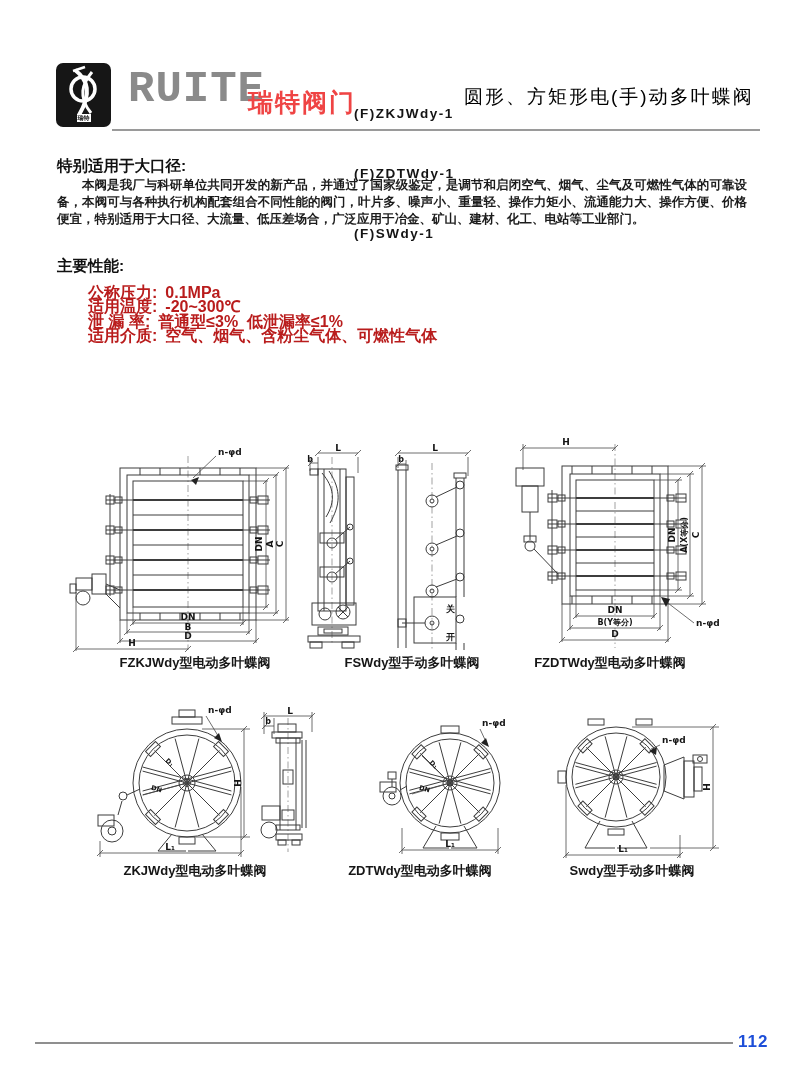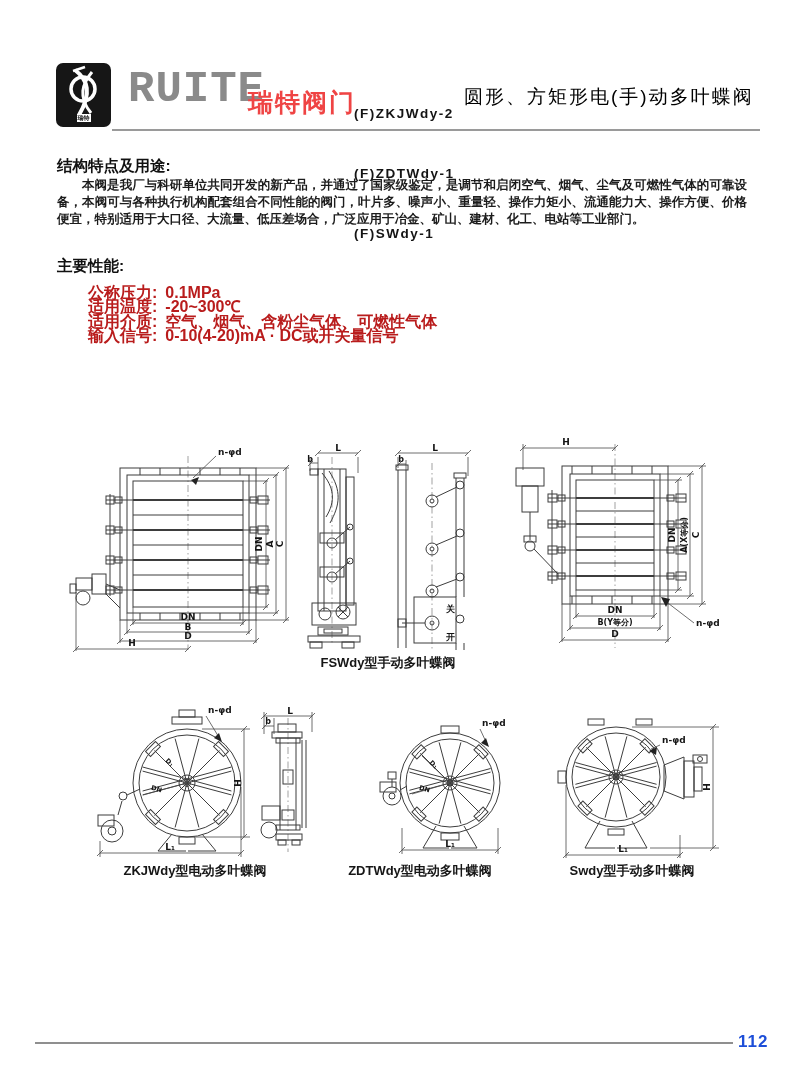--- a/index.html
+++ b/index.html
@@ -54,37 +54,37 @@
         <path d="M36,9 C26,21 22,34 35,50" stroke="#fff" stroke-width="3" fill="none"></path>
         <path d="M17,8 L29,4" stroke="#fff" stroke-width="2.5" fill="none"></path>
       </svg>
       <div class="logo-chips">
         <span class="logo-chip">瑞特</span>
       </div>
     </div>
     <div class="brand-en">RUITE</div>
     <div class="brand-cn">瑞特阀门</div>
     <div class="models">
-      <div>(F)ZKJWdy-2</div>
+      <div>(F)ZKJWdy-1</div>
       <div>(F)ZDTWdy-1</div>
       <div>(F)SWdy-1</div>
     </div>
     <div class="hdr-title">圆形、方矩形电(手)动多叶蝶阀</div>
     <div class="hdr-rule"></div>
   </div>
 
-  <div class="sec-head" style="top:156px">结构特点及用途:</div>
+  <div class="sec-head" style="top:156px">特别适用于大口径:</div>
   <div class="feat-body">本阀是我厂与科研单位共同开发的新产品，并通过了国家级鉴定，是调节和启闭空气、烟气、尘气及可燃性气体的可靠设备，本阀可与各种执行机构配套组合不同性能的阀门，叶片多、噪声小、重量轻、操作力矩小、流通能力大、操作方便、价格便宜，特别适用于大口径、大流量、低压差场合，广泛应用于冶金、矿山、建材、化工、电站等工业部门。</div>
 
   <div class="sec-head" style="top:256px">主要性能:</div>
   <div class="specs">
     <div class="spec-row"><span class="spec-label">公称压力:</span><span class="spec-value">0.1MPa</span></div>
     <div class="spec-row"><span class="spec-label">适用温度:</span><span class="spec-value">-20~300℃</span></div>
+    <div class="spec-row"><span class="spec-label">泄 漏 率:</span><span class="spec-value">普通型≤3%  低泄漏率≤1%</span></div>
     <div class="spec-row"><span class="spec-label">适用介质:</span><span class="spec-value">空气、烟气、含粉尘气体、可燃性气体</span></div>
-    <div class="spec-row"><span class="spec-label">输入信号:</span><span class="spec-value">0-10(4-20)mA · DC或开关量信号</span></div>
   </div>
 
   <div class="fig" style="left:70px;top:440px">
     <svg width="230" height="212" viewBox="0 0 230 212">
       <line class="cl" x1="118" y1="16" x2="118" y2="210"></line>
       <rect class="st" x="50" y="28" width="136" height="152"></rect>
       <rect class="st" x="57" y="35" width="122" height="138"></rect>
       <rect class="st" x="63" y="41" width="110" height="126"></rect>
       <line class="st" x1="70" y1="28" x2="70" y2="35"></line>
         <line class="st" x1="90" y1="28" x2="90" y2="35"></line>
@@ -402,21 +402,23 @@
       <text class="dl" x="115" y="177" text-anchor="middle">DN</text>
       <text class="ds" x="115" y="189" text-anchor="middle">B(Y等分)</text>
       <text class="dl" x="115" y="201" text-anchor="middle">D</text>
 
       <line class="dm" x1="194" y1="187" x2="164" y2="164"></line>
       <path class="ar" d="M161,161 L170,163 L166,171 Z"></path>
       <text class="dl" x="196" y="190">n-φd</text>
     </svg>
   </div>
 
-  <div class="caption" style="left:288px;top:654px;width:200px">FSWdy型手动多叶蝶阀</div>
+  <div class="caption" style="left:90px;top:654px;width:210px">FZKJWdy型电动多叶蝶阀</div>
+  <div class="caption" style="left:312px;top:654px;width:200px">FSWdy型手动多叶蝶阀</div>
+  <div class="caption" style="left:505px;top:654px;width:210px">FZDTWdy型电动多叶蝶阀</div>
 
   <div class="fig" style="left:92px;top:695px">
     <svg width="170" height="165" viewBox="0 0 170 165">
       <circle class="st" cx="95" cy="88" r="54"></circle>
       <circle class="st" cx="95" cy="88" r="48"></circle>
       <circle class="st" cx="95" cy="88" r="8"></circle>
         <circle class="st" cx="95" cy="88" r="3.5"></circle>
       <g class="st">
         <line x1="50.6" y1="76.1" x2="139.4" y2="99.9"></line>
         <line x1="62.5" y1="55.5" x2="127.5" y2="120.5"></line>

